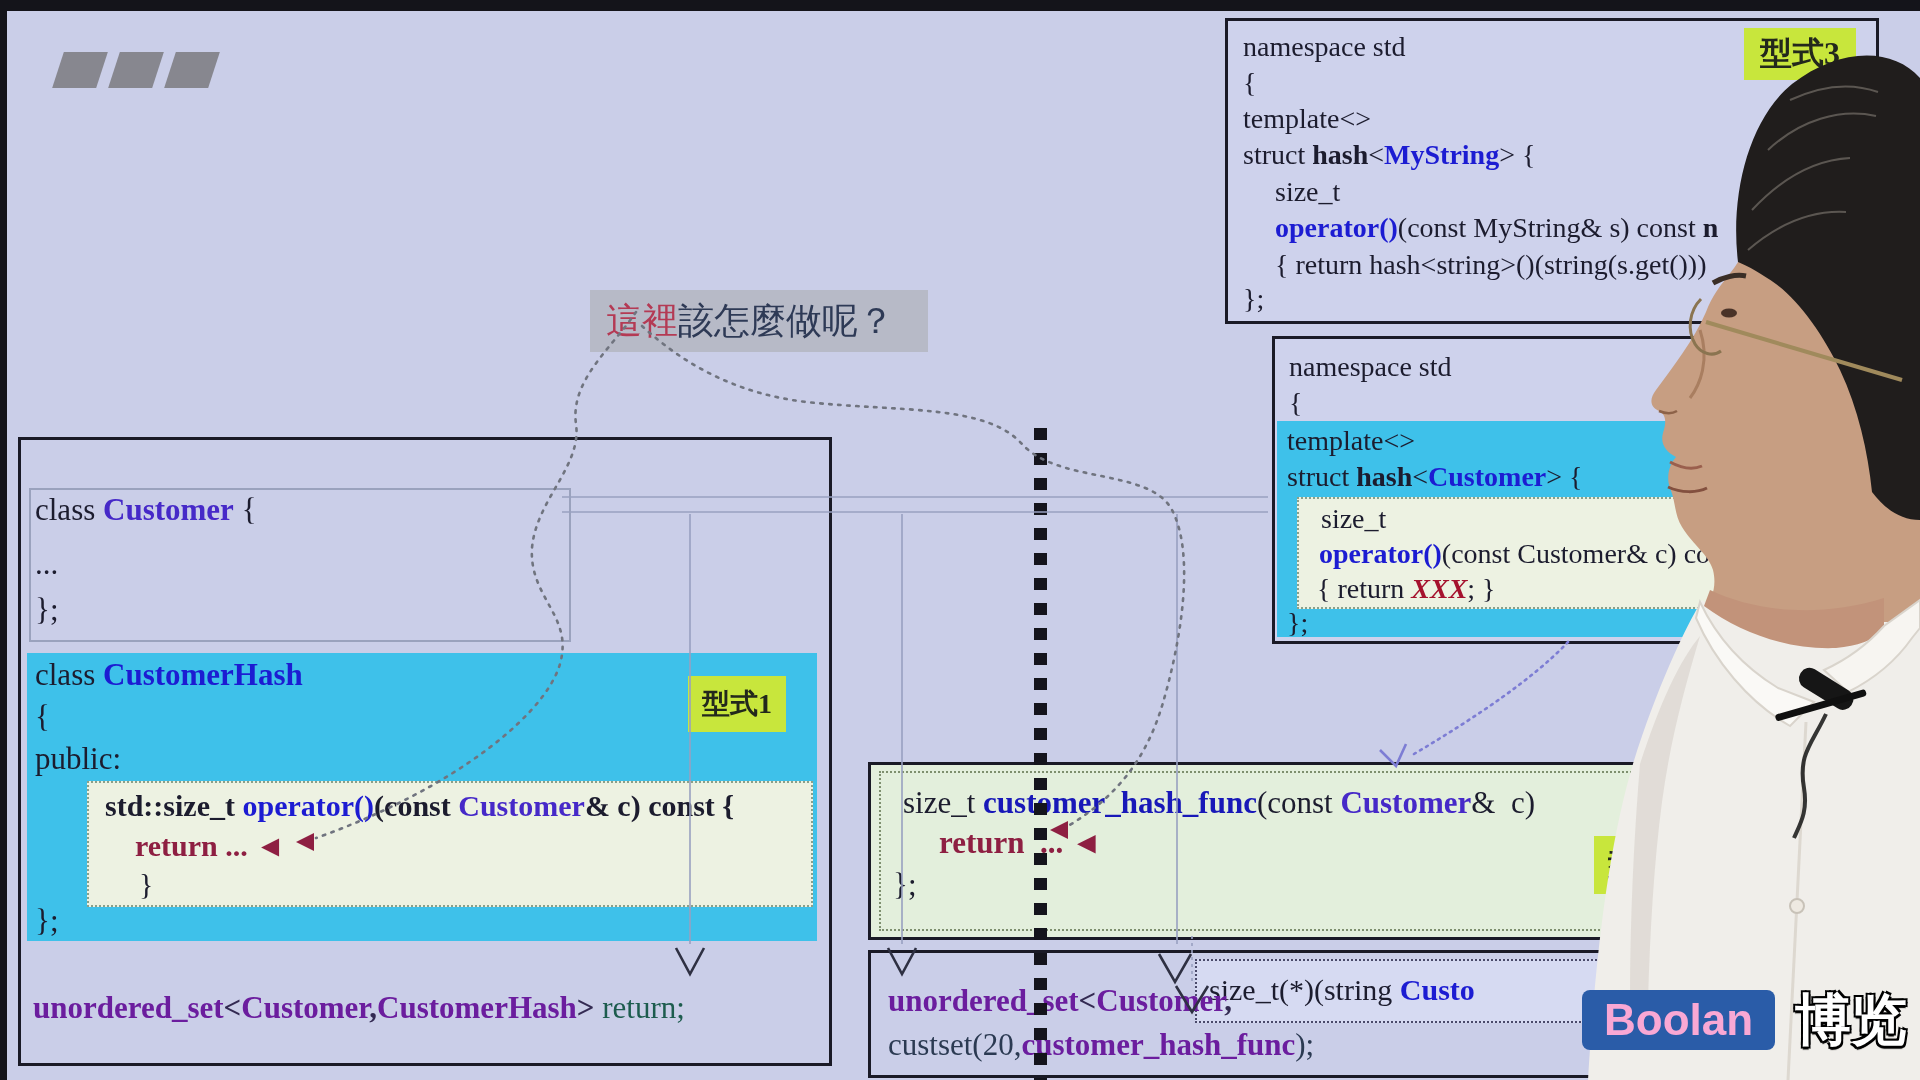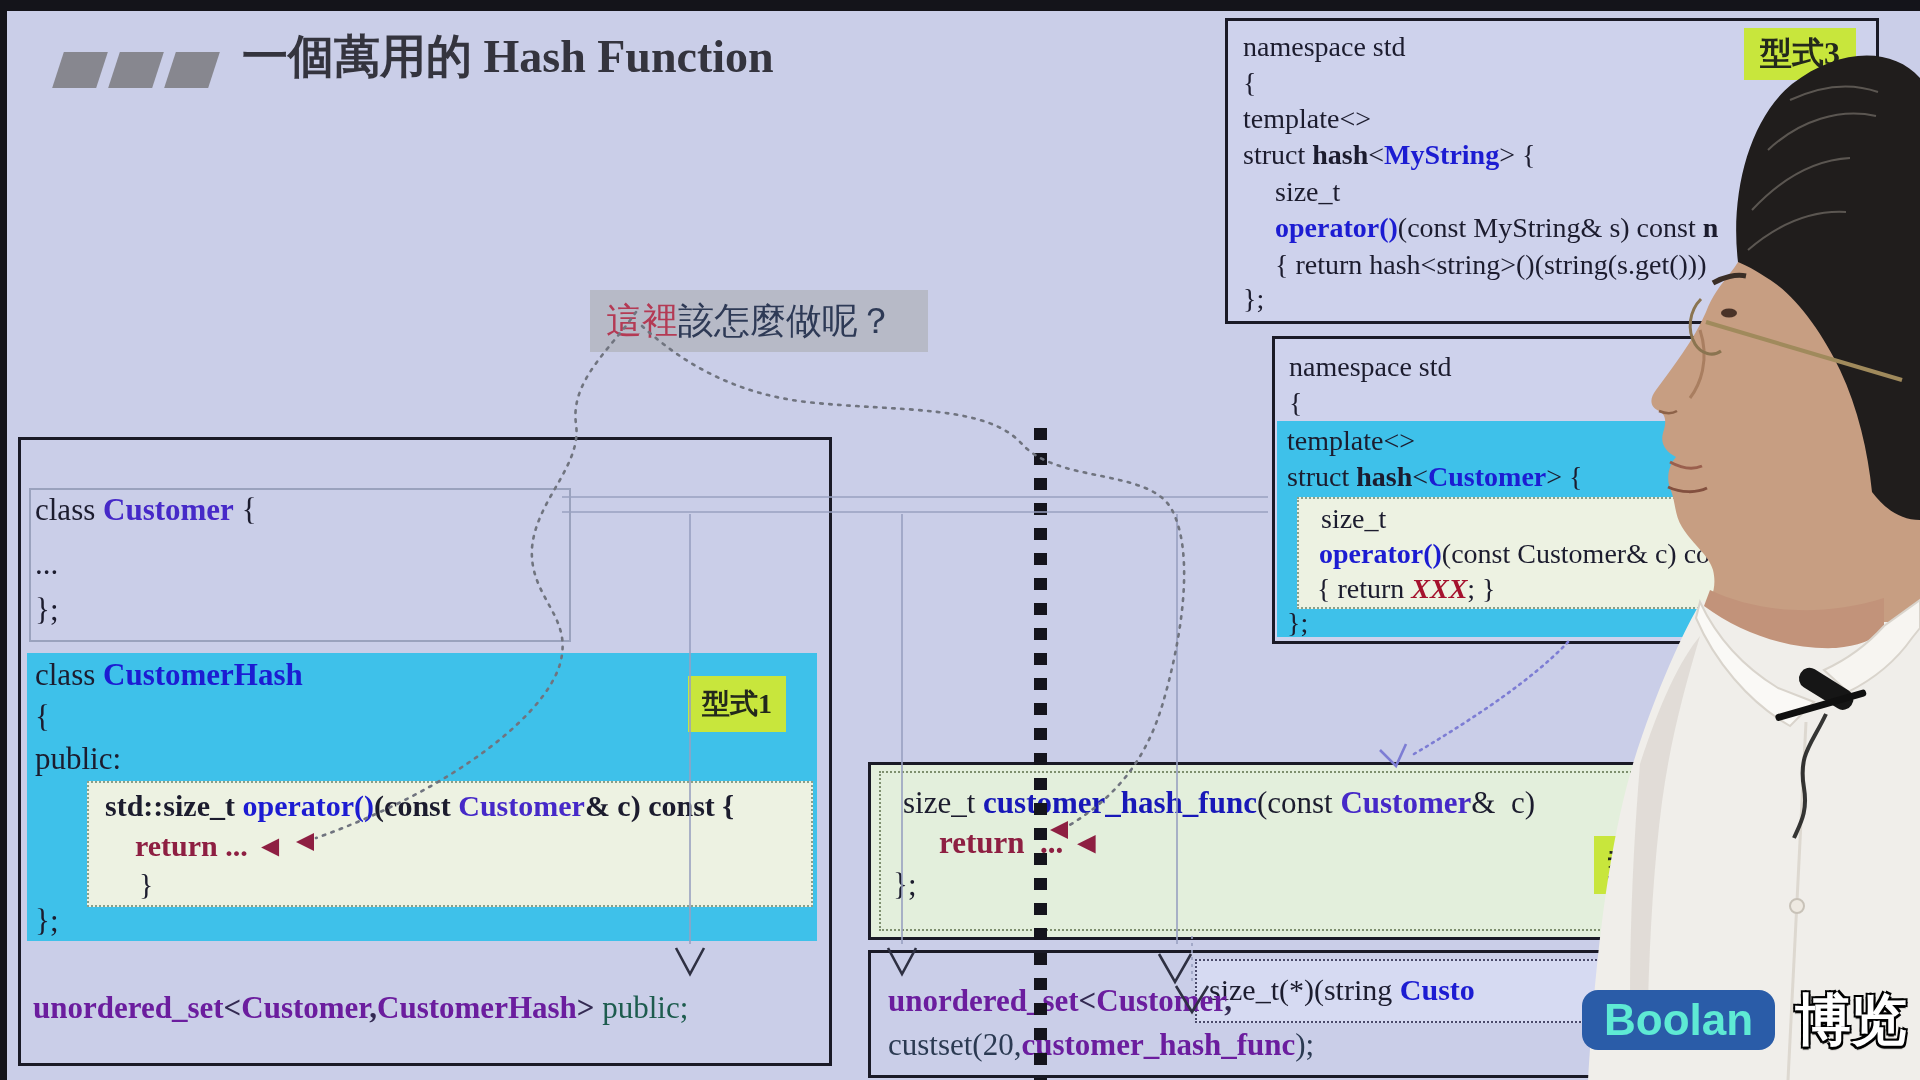--- a/index.html
+++ b/index.html
@@ -24,37 +24,36 @@
   .bullet{display:inline-block;width:44px;height:36px;background:#87878f;transform:skewX(-18deg);margin-right:12px;}
   #divider{position:absolute;left:1034px;top:428px;width:13px;height:652px;
            background:repeating-linear-gradient(180deg,#14141c 0 12px,transparent 12px 25px);}
   #question{position:absolute;left:590px;top:250px;width:322px;height:62px;background:#b7bac7;
             display:flex;align-items:center;padding-left:16px;font-size:36px;line-height:1;margin-top:40px;}
   #question .lead{color:#b43a54;}
   #question .rest{color:#2e3a56;}
   .inner-dot{position:absolute;border:2px dotted #7e8f6e;}
   svg{display:block;}
   #logo{position:absolute;left:1582px;top:990px;display:flex;align-items:center;gap:20px;z-index:60;}
-  #logo .brand{background:#2a5ca8;color:#5eead4;border-radius:16px;padding:8px 22px;
+  #logo .brand{background:#2a5ca8;color:#f9a8d4;border-radius:8px;padding:8px 22px;
                font-family:"Liberation Sans","DejaVu Sans",sans-serif;font-weight:bold;font-size:44px;line-height:1;}
   #logo .cn{color:#fff;font-weight:bold;font-size:56px;line-height:1;
             text-shadow:2px 2px 0 #000,-2px 2px 0 #000,2px -2px 0 #000,-2px -2px 0 #000,0 3px 1px #000;}
 </style>
 </head>
 <body>
 
 <div id="stage">
 
   <div class="abs" style="left:0;top:0;width:1920px;height:11px;background:#14141a;"></div>
   <div class="abs" style="left:0;top:0;width:7px;height:1080px;background:#14141a;"></div>
 
   <div class="abs" style="left:58px;top:52px;">
     <span class="bullet"></span><span class="bullet"></span><span class="bullet"></span>
   </div>
-  <div class="abs" style="left:242px;top:32px;font-size:46px;font-weight:600;color:#34343e;line-height:1.1;">一個萬用的 Hash Function</div>
 
   <div class="panel" style="left:1225px;top:18px;width:648px;height:300px;background:#ced2ec;">
     <div class="code sz28 abs" style="left:15px;top:12px;">namespace std</div>
     <div class="code sz28 abs" style="left:15px;top:48px;">{</div>
     <div class="code sz28 abs" style="left:15px;top:84px;">template&lt;&gt;</div>
     <div class="code sz28 abs" style="left:15px;top:120px;"><span>struct </span><span class="b">hash</span><span>&lt;</span><span class="kwblue">MyString</span><span>&gt; {</span></div>
     <div class="code sz28 abs" style="left:47px;top:157px;">size_t</div>
     <div class="code sz28 abs" style="left:47px;top:193px;"><span class="kwblue">operator()</span><span>(const MyString&amp; s) const </span><span class="b">n</span></div>
     <div class="code sz28 abs" style="left:47px;top:230px;">{ return hash&lt;string&gt;()(string(s.get()))</div>
     <div class="code sz28 abs" style="left:15px;top:264px;">};</div>
@@ -89,21 +88,21 @@
       <div class="code abs" style="left:8px;top:6px;font-size:31px;"><span>class </span><span class="kwblue">CustomerHash</span></div>
       <div class="code abs" style="left:8px;top:48px;font-size:31px;">{</div>
       <div class="code abs" style="left:8px;top:90px;font-size:31px;">public:</div>
       <div class="abs" style="left:60px;top:128px;width:722px;height:122px;background:#edf2e2;border:2px dotted #8aa08a;"></div>
       <div class="code abs" style="left:78px;top:138px;font-size:30px;"><span class="b">std::size_t </span><span class="kwblue">operator()</span><span class="b">(const </span><span class="vio">Customer</span><span class="b">&amp; c) const {</span></div>
       <div class="code abs" style="left:108px;top:178px;font-size:30px;"><span class="mar">return ... </span><span class="mar">◄</span></div>
       <div class="code abs" style="left:112px;top:216px;font-size:30px;">}</div>
       <div class="code abs" style="left:8px;top:252px;font-size:31px;">};</div>
     </div>
 
-    <div class="code abs" style="left:12px;top:552px;font-size:31px;"><span class="pur">unordered_set</span><span class="dkp">&lt;</span><span class="pur">Customer</span><span class="dkp">,</span><span class="pur">CustomerHash</span><span class="dkp">&gt;</span><span class="teal"> public;</span></div>
+    <div class="code abs" style="left:12px;top:552px;font-size:31px;"><span class="pur">unordered_set</span><span class="dkp">&lt;</span><span class="pur">Customer</span><span class="dkp">,</span><span class="pur">CustomerHash</span><span class="dkp">&gt;</span><span class="teal"> return;</span></div>
   </div>
   <div class="badge" style="left:688px;top:676px;width:98px;height:56px;font-size:28px;z-index:5;">型式1</div>
 
   <div class="panel" style="left:868px;top:762px;width:772px;height:172px;background:#e3efdc;">
     <div class="inner-dot" style="left:8px;top:6px;right:8px;bottom:6px;"></div>
     <div class="code sz31 abs" style="left:32px;top:22px;"><span>size_t </span><span class="nvy">customer_hash_func</span><span>(const </span><span class="vio">Customer</span><span>&amp;  c)</span></div>
     <div class="code sz31 abs" style="left:68px;top:62px;"><span class="mar">return  ... </span><span class="mar">◄</span></div>
     <div class="code sz31 abs" style="left:22px;top:104px;">};</div>
   </div>
   <div class="badge" style="left:1594px;top:836px;width:58px;height:58px;font-size:30px;z-index:5;">型</div>

